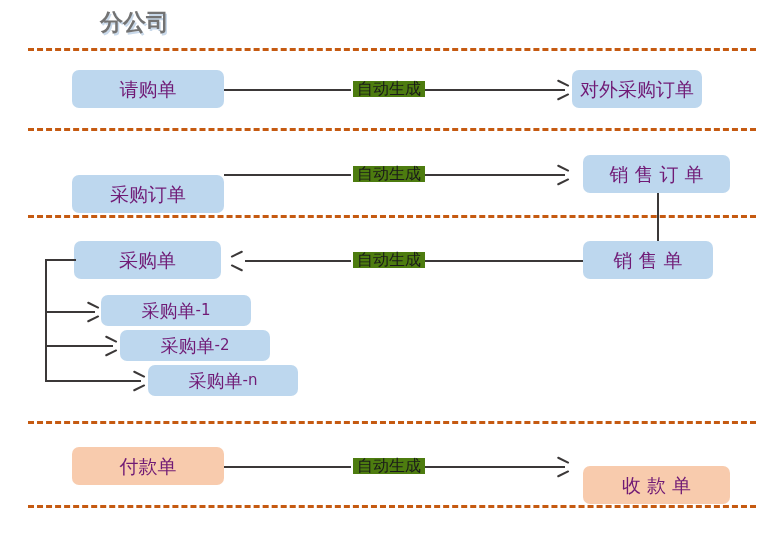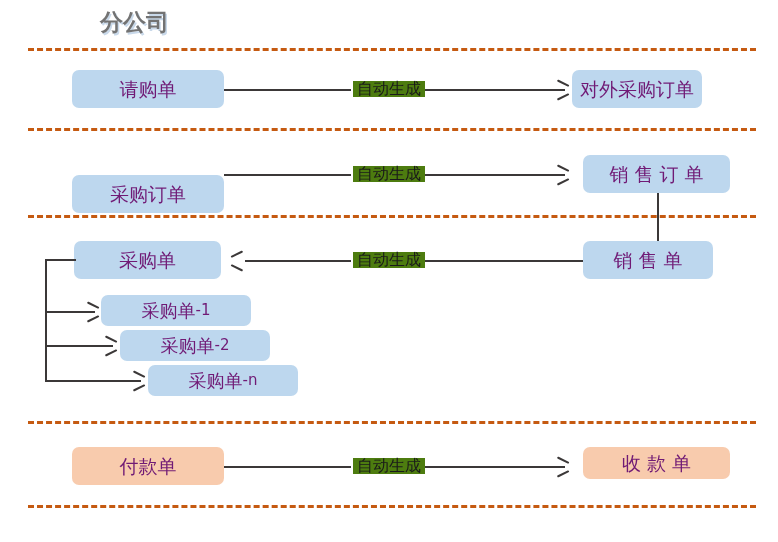--- a/index.html
+++ b/index.html
@@ -199,15 +199,15 @@
       <span class="suffix">-n</span>
   </div>
 
   <div class="node peach" style="left:72px; top:447px; width:152px; height:38px;">付款单</div>
 
   <div class="hline" style="left:224px; top:466px; width:127px;"></div>
   <div class="hline" style="left:417px; top:466px; width:148px;"></div>
   <div class="arrow-r" style="left:567px; top:466px;"></div>
   <div class="edge-label" style="left:353px; top:458px;">自动生成</div>
 
-  <div class="node peach" style="left:583px; top:447px; width:147px; height:32px;">收 款 单</div>
+  <div class="node peach" style="left:583px; top:466px; width:147px; height:38px;">收 款 单</div>
 
 </div>
 
 </body></html>

